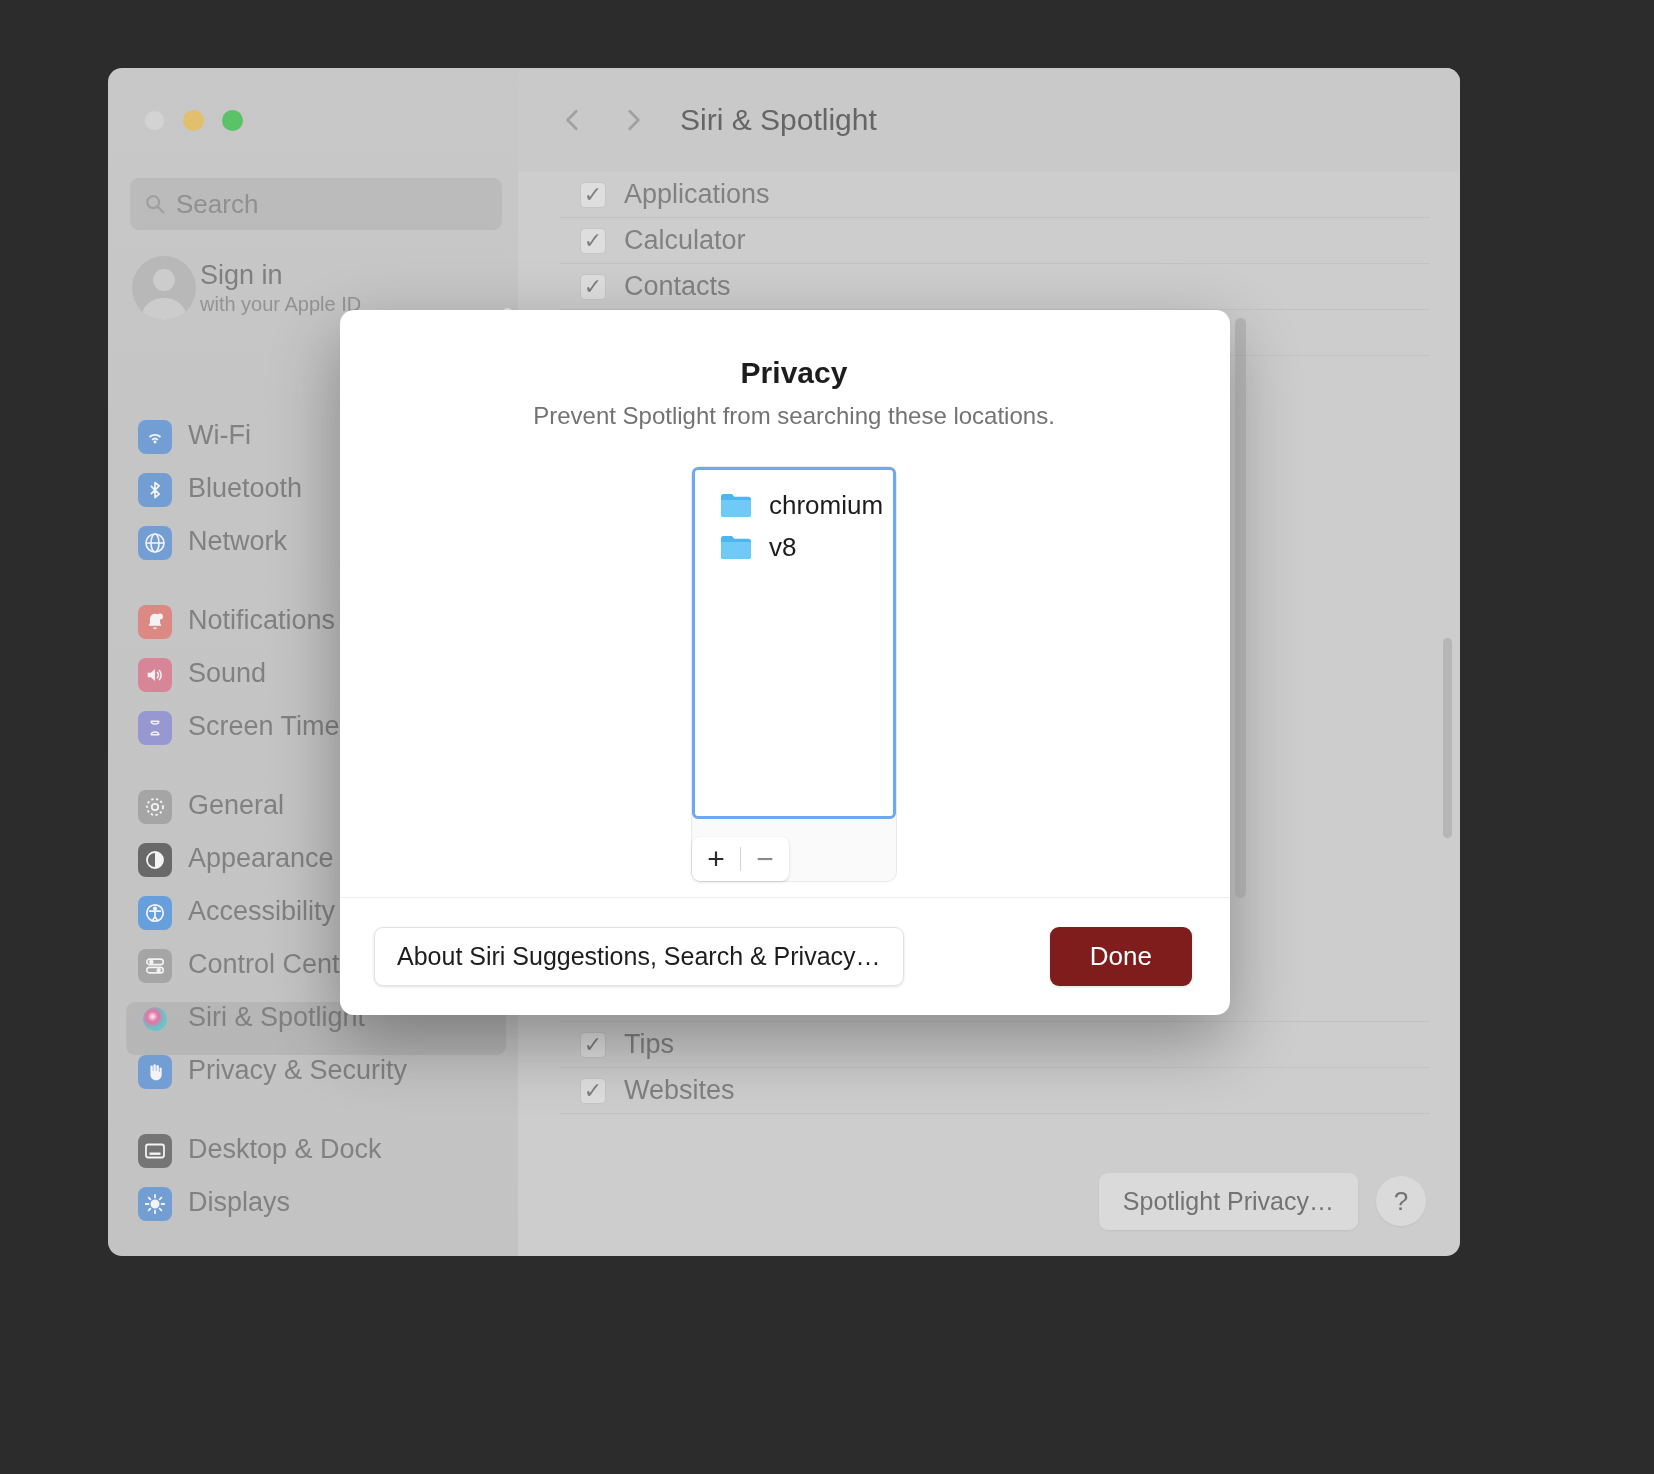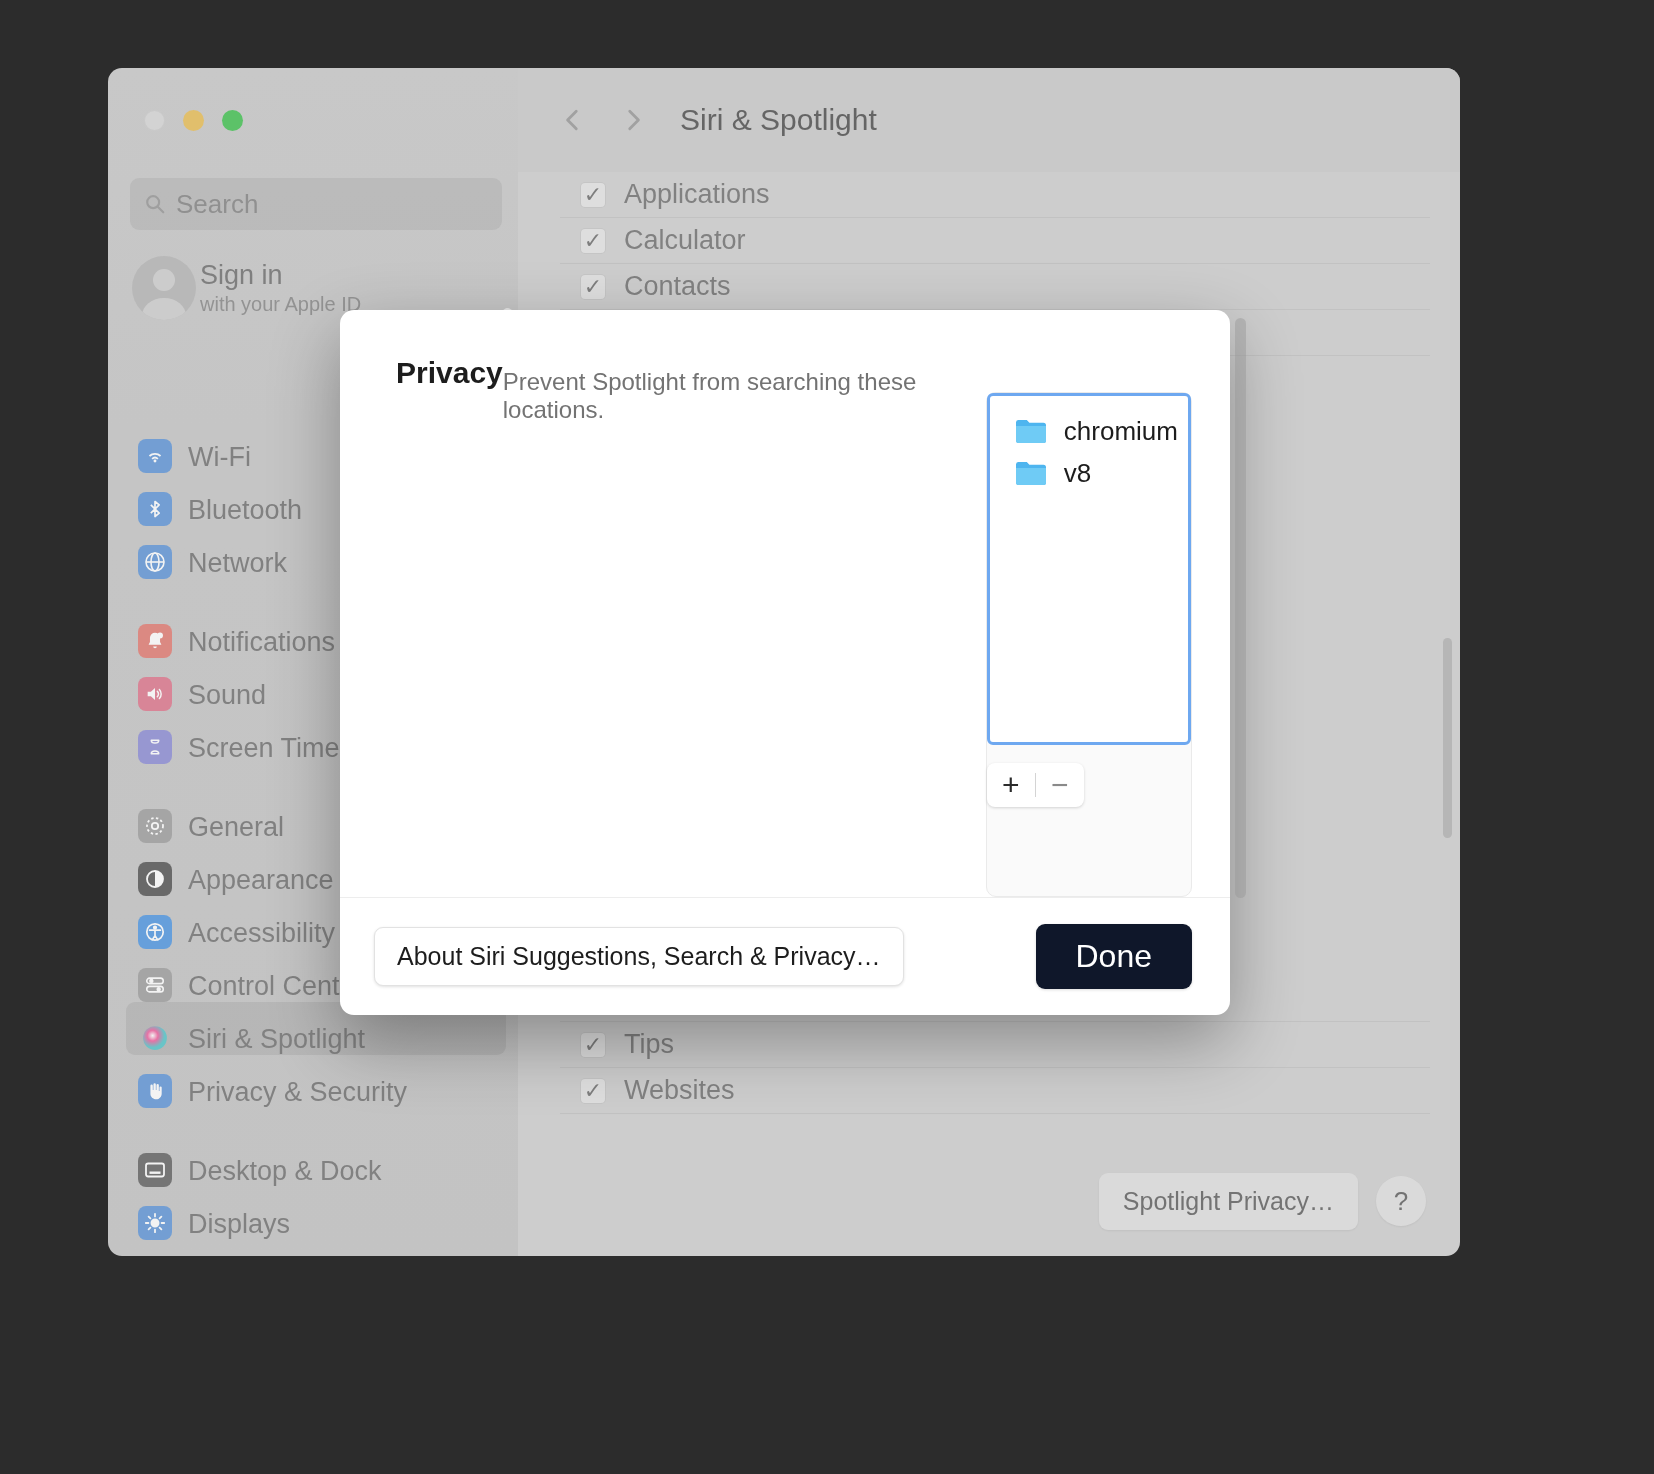--- a/index.html
+++ b/index.html
@@ -64,21 +64,21 @@
     content:""; position:absolute; left:50%; bottom:-14px; transform:translateX(-50%);
     width:44px;height:36px;border-radius:50% 50% 0 0;background:#cecece;
   }
   .acct-text { line-height:1.25; }
   .acct-title { font-size: 27px; color:#6b6b6b; }
   .acct-sub { font-size: 20px; color:#858585; }
 
   .nav { position:absolute; left: 18px; top: 352px; width: 380px; }
   .nav-group { margin-bottom: 26px; }
   .nav-item {
-    display: flex; align-items: flex-end; gap: 16px;
+    display: flex; align-items: flex-start; gap: 16px;
     height: 53px; padding: 0 12px; border-radius: 9px;
   }
   .nav-item.selected { background: rgba(140,140,140,.30); }
   .nav-ico {
     width: 34px; height: 34px; border-radius: 8px; flex:0 0 auto;
     display:flex; align-items:center; justify-content:center;
     color:#fff;
   }
   .nav-ico svg { display:block; }
   .nav-label { font-size: 27px; color:#6e6e6e; white-space: nowrap; }
@@ -153,21 +153,21 @@
   
   .sheet {
     position: absolute;
     left: 340px; top: 310px;
     width: 890px; height: 705px;
     background: #ffffff;
     border-radius: 14px;
     box-shadow: 0 26px 70px rgba(0,0,0,.33);
     display: flex; flex-direction: column;
   }
-  .sheet-body { padding: 46px 38px 0 56px; flex: 1; display:flex; flex-direction:row;}
+  .sheet-body { padding: 46px 38px 0 56px; flex: 1; display:flex; flex-direction:column;align-items:center;}
   .sheet-title { font-size: 30px; font-weight: bold; color:#1d1d1d; }
   .sheet-sub { font-size: 24px; color:#737373; margin-top: 12px; }
 
   .list-card {
     margin-top: 36px;
     background:#fafafa;
     border: 1px solid #eaeaea;
     border-radius: 10px;
     flex: 0 0 auto;
   }
@@ -204,23 +204,23 @@
     display:flex; align-items:center; justify-content:space-between;
     padding: 0 38px 0 34px;
   }
   .about-btn {
     background:#fff; border:1px solid #e2e2e2;
     border-radius: 9px; padding: 14px 22px;
     font-size: 25px; color:#1d1d1d;
     box-shadow: 0 1px 3px rgba(0,0,0,.12);
   }
   .done-btn {
-    background:#0f172a; color:#fff;
+    background:#7f1d1d; color:#fff;
     border-radius: 9px; padding: 14px 40px;
-    font-size: 32px;
+    font-size: 26px;
     box-shadow: 0 1px 3px rgba(0,0,0,.14);
   }
   .sheet-scroll {
     position:absolute; right: -16px; top: 8px;
     width: 11px; height: 580px; border-radius: 6px;
     background: rgba(150,150,150,.45);
   }
 </style>
 </head>
 <body>

